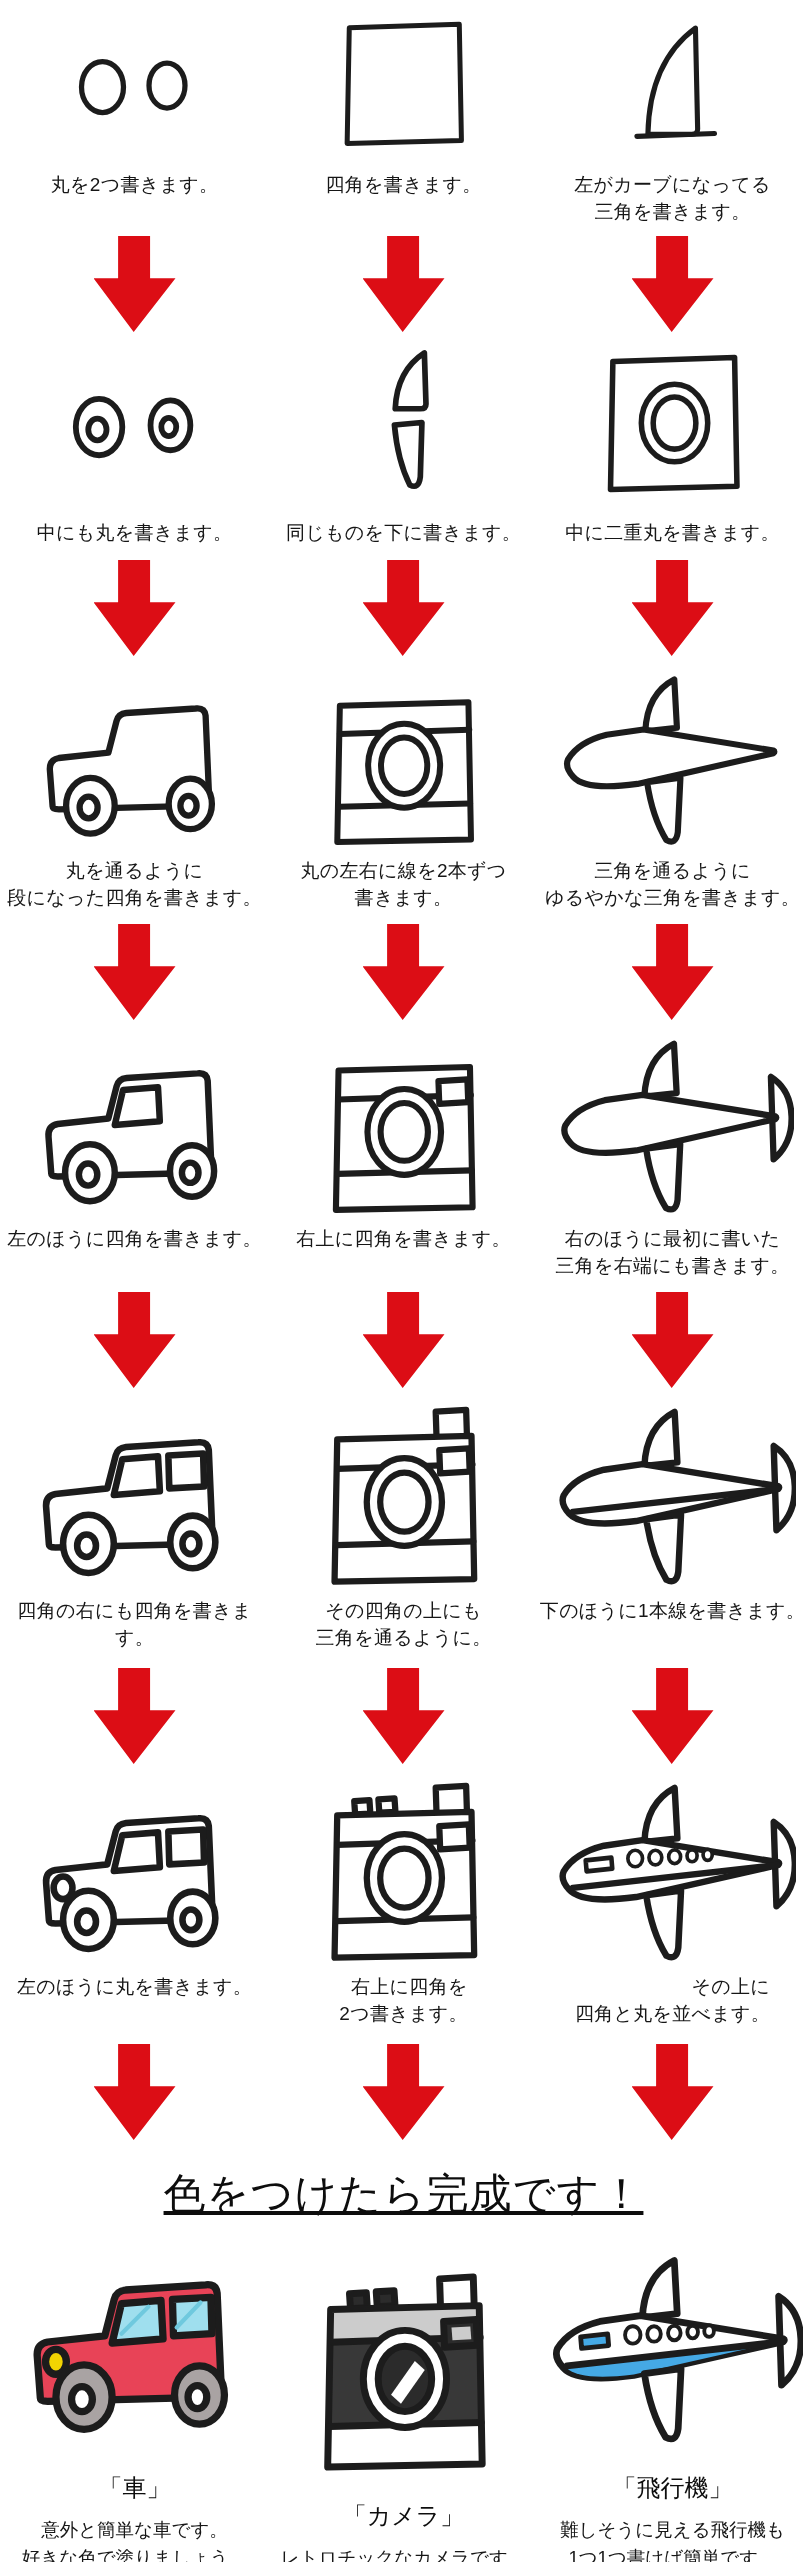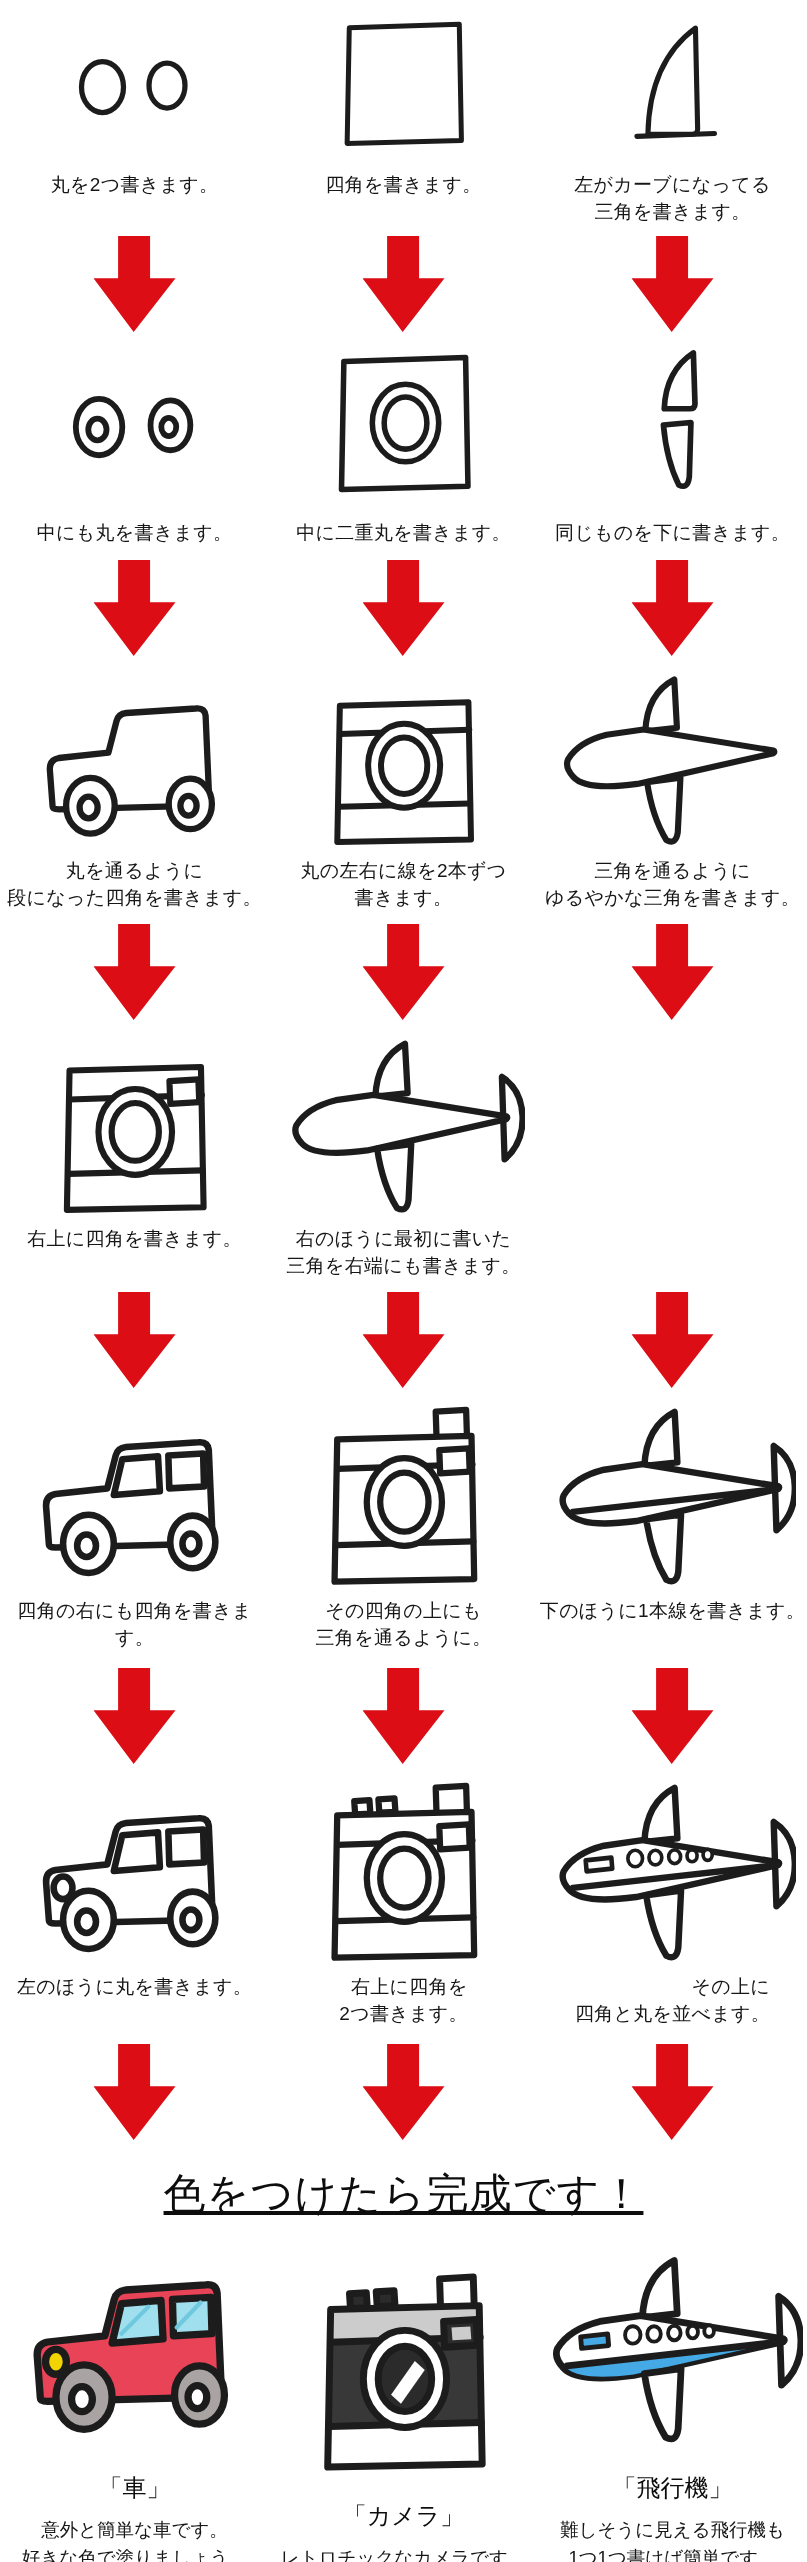--- a/index.html
+++ b/index.html
@@ -89,33 +89,33 @@
     <div class="cell">
       <svg viewBox="0 0 250 200">
         <ellipse class="s" cx="82" cy="100" rx="28" ry="34"></ellipse>
         <ellipse class="s" cx="168" cy="98" rx="24" ry="30"></ellipse>
         <ellipse class="s" cx="80" cy="103" rx="11" ry="13"></ellipse>
         <ellipse class="s" cx="166" cy="100" rx="9" ry="11"></ellipse>
       </svg>
       <div class="caption">中にも丸を書きます。</div>
     </div>
     <div class="cell">
+      <svg viewBox="0 0 270 205">
+        <path class="s" d="M 125,80 Q 127,33 161,11 L 163,74 Q 163,80 156,80 Z"></path>
+        <path class="s" d="M 124,100 L 158,97 L 156,164 Q 154,180 143,174 Q 128,144 124,100 Z"></path>
+      </svg>
+      <div class="caption">同じものを下に書きます。</div>
+    </div>
+    <div class="cell">
       <svg viewBox="0 0 220 210">
         <path class="s" d="M 34,22 L 188,17 L 191,180 L 31,184 Z"></path>
         <ellipse class="s" cx="112" cy="100" rx="42" ry="49"></ellipse>
         <ellipse class="s" cx="112" cy="100" rx="27" ry="33"></ellipse>
       </svg>
       <div class="caption">中に二重丸を書きます。</div>
-    </div>
-    <div class="cell">
-      <svg viewBox="0 0 270 205">
-        <path class="s" d="M 125,80 Q 127,33 161,11 L 163,74 Q 163,80 156,80 Z"></path>
-        <path class="s" d="M 124,100 L 158,97 L 156,164 Q 154,180 143,174 Q 128,144 124,100 Z"></path>
-      </svg>
-      <div class="caption">同じものを下に書きます。</div>
     </div>
   </div>
   <div class="arrow-row">
     <div class="arrow"></div>
     <div class="arrow"></div>
     <div class="arrow"></div>
   </div>
 
   <div class="grid3 r3">
     <div class="cell">
@@ -150,20 +150,31 @@
 ゆるやかな三角を書きます。</div>
     </div>
   </div>
   <div class="arrow-row">
     <div class="arrow"></div>
     <div class="arrow"></div>
     <div class="arrow"></div>
   </div>
 
   <div class="grid3 r4">
+    <div class="cell">
+      <svg viewBox="0 0 250 200">
+        <path class="s" d="M 34,154 L 31,114 Q 30,102 41,100 L 96,94 L 105,59 Q 107,51 116,50 L 193,45 Q 203,44 204,53 L 208,146 Q 208,153 201,153 L 41,157 Q 34,157 34,154 Z"></path>
+        <path class="s" d="M 112,63 L 150,60 L 152,97 L 103,101 Z"></path>
+        <ellipse class="s" cx="76" cy="153" rx="27" ry="31"></ellipse>
+        <ellipse class="s" cx="74" cy="155" rx="10" ry="12"></ellipse>
+        <ellipse class="s" cx="187" cy="151" rx="24" ry="28"></ellipse>
+        <ellipse class="s" cx="185" cy="153" rx="9" ry="11"></ellipse>
+      </svg>
+      <div class="caption">左のほうに四角を書きます。</div>
+    </div>
     <div class="cell">
       <svg viewBox="0 0 220 210">
         <path class="s" d="M 36,44 L 186,40 L 189,200 L 33,203 Z"></path>
         <path class="ln" d="M 36,77 L 187,72"></path>
         <path class="ln" d="M 35,162 L 188,158"></path>
         <path class="s" d="M 150,56 L 183,54 L 184,80 L 151,82 Z"></path>
         <ellipse class="s" cx="111" cy="114" rx="42" ry="49"></ellipse>
         <ellipse class="s" cx="111" cy="114" rx="27" ry="33"></ellipse>
       </svg>
       <div class="caption">右上に四角を書きます。</div>

